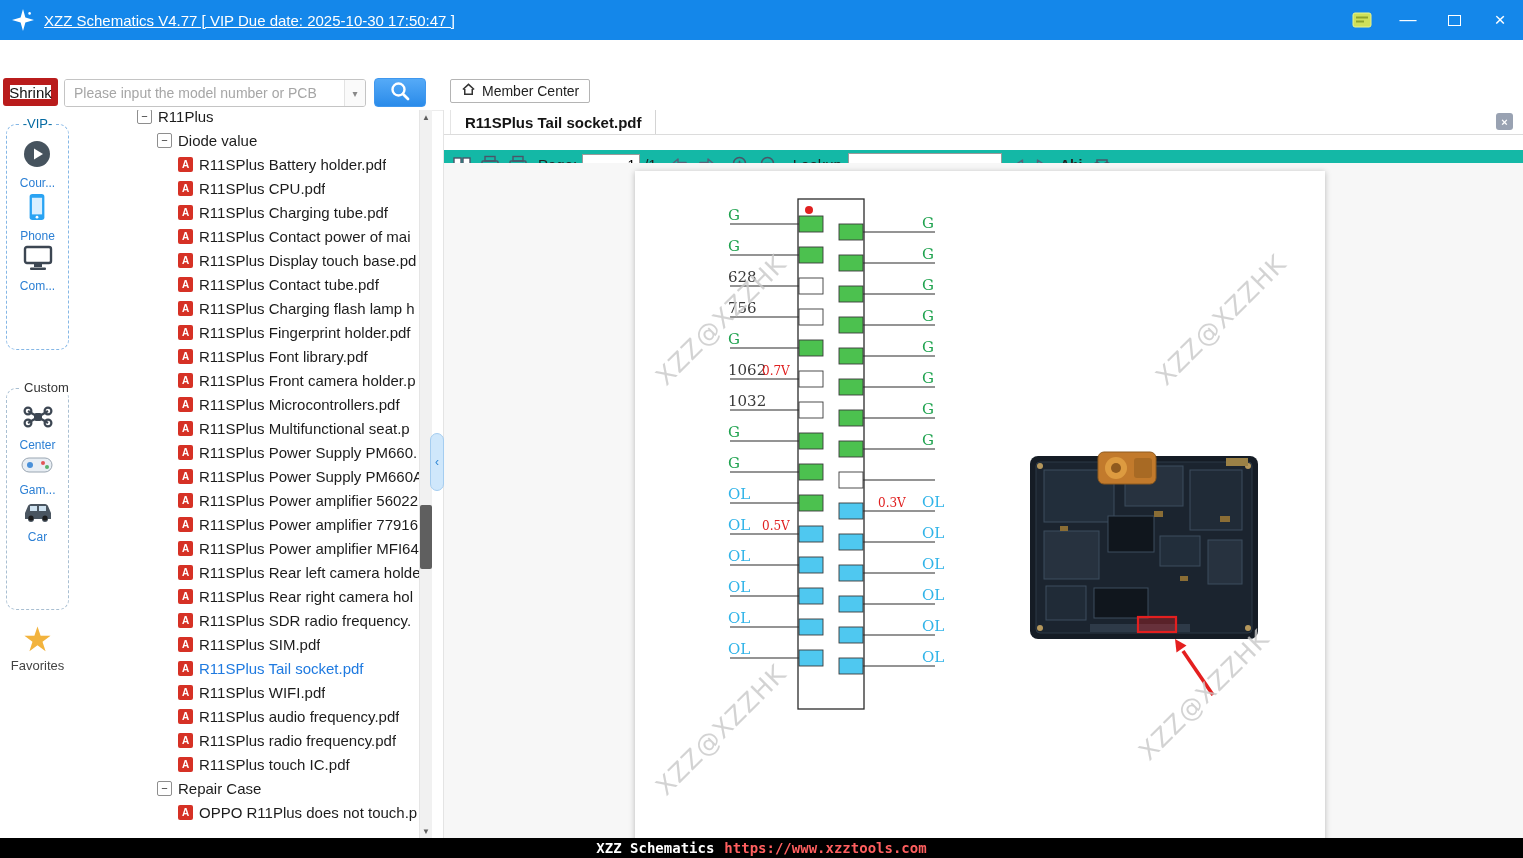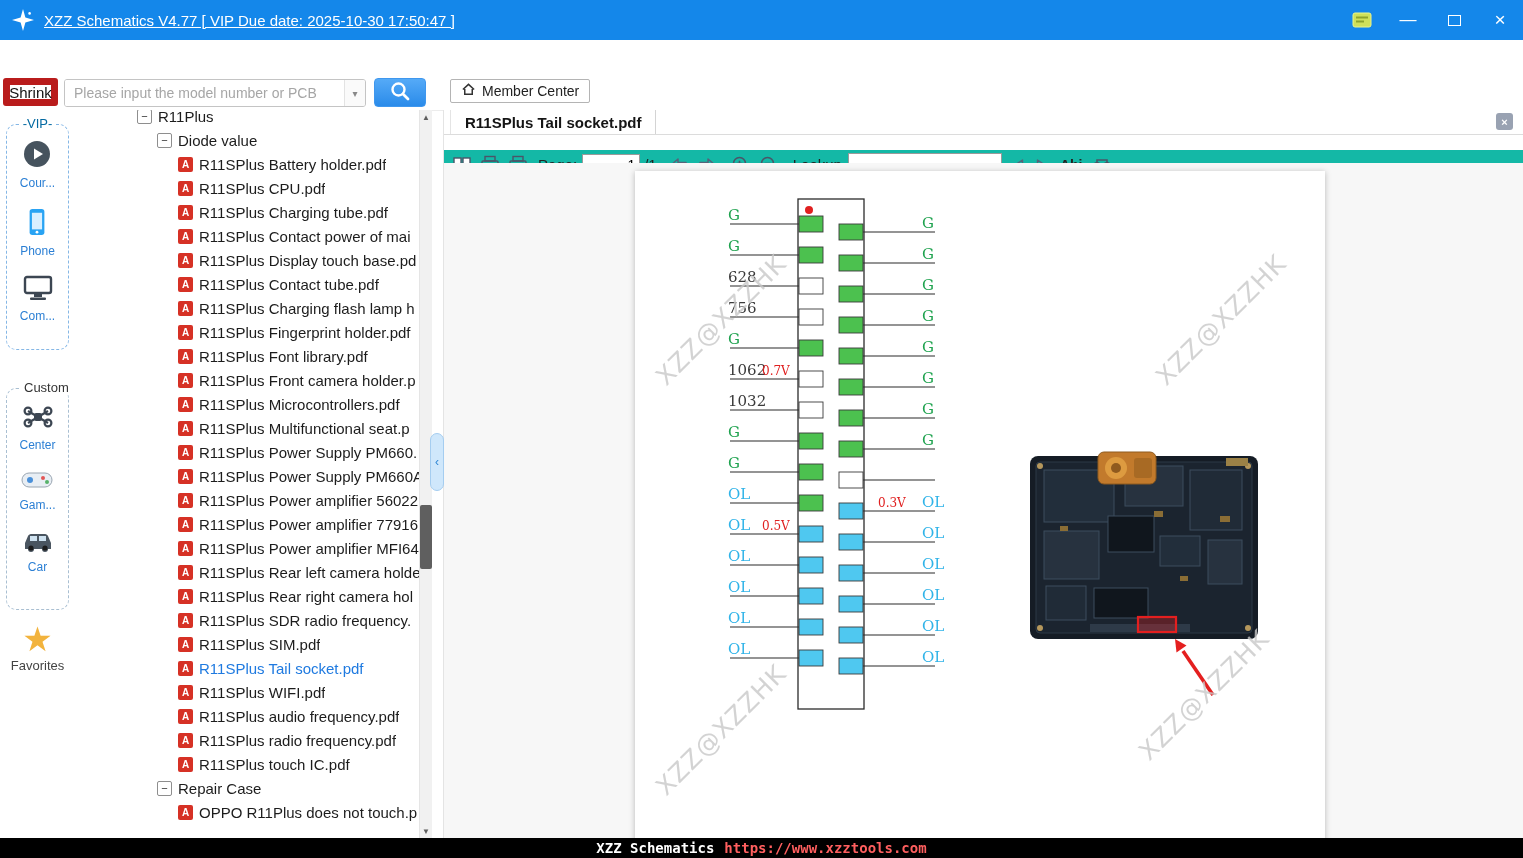--- a/index.html
+++ b/index.html
@@ -41,21 +41,21 @@
               border-radius:2px;background:#fff;display:flex;align-items:center;gap:6px;
               font-size:14px;color:#222;}
 
   
   .sidebar{position:absolute;left:0;top:110px;width:75px;height:728px;background:#fff;}
   .group-box{position:absolute;left:6px;width:61px;border:1px dashed #85b7e6;border-radius:10px;}
   .group-box.custom{border-color:#a9bfd2;}
   .group-legend{position:absolute;top:-9px;left:50%;transform:translateX(-50%);background:#fff;
                 padding:0 3px;font-size:13px;color:#0369a1;white-space:nowrap;}
   .group-box.custom .group-legend{left:14px;transform:none;color:#333;}
-  .group-items{padding-top:14px;padding-bottom:10px;display:flex;flex-direction:column;gap:17px;align-items:center;}
+  .group-items{padding-top:14px;padding-bottom:10px;display:flex;flex-direction:column;gap:2px;align-items:center;}
   .side-item{display:flex;flex-direction:column;align-items:center;}
   .side-label{font-size:12px;color:#2b7fd4;margin-top:3px;max-width:58px;overflow:hidden;white-space:nowrap;}
   .favorites{position:absolute;top:512px;left:0;width:75px;display:flex;flex-direction:column;align-items:center;}
   .star-icon{font-size:34px;line-height:34px;color:#f2b33d;}
   .fav-label{font-size:13px;color:#444;margin-top:2px;}
 
   
   .tree-panel{position:absolute;left:75px;top:110px;width:344px;height:728px;background:#fff;overflow:hidden;}
   #tree{margin-top:-6px;}
   .trow{height:24px;display:flex;align-items:center;gap:6px;font-size:15px;color:#1c1c1c;white-space:nowrap;}

